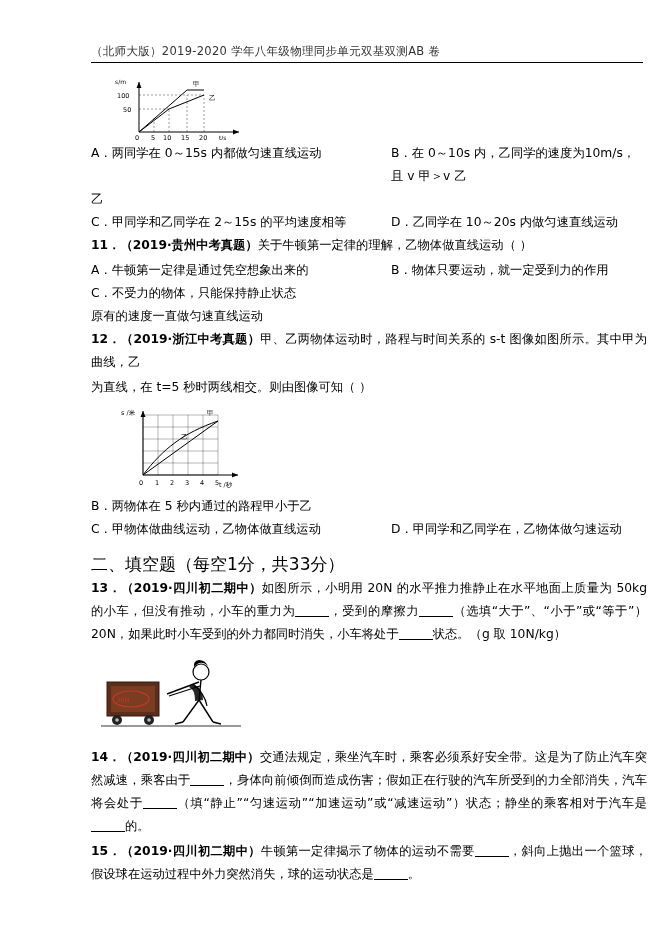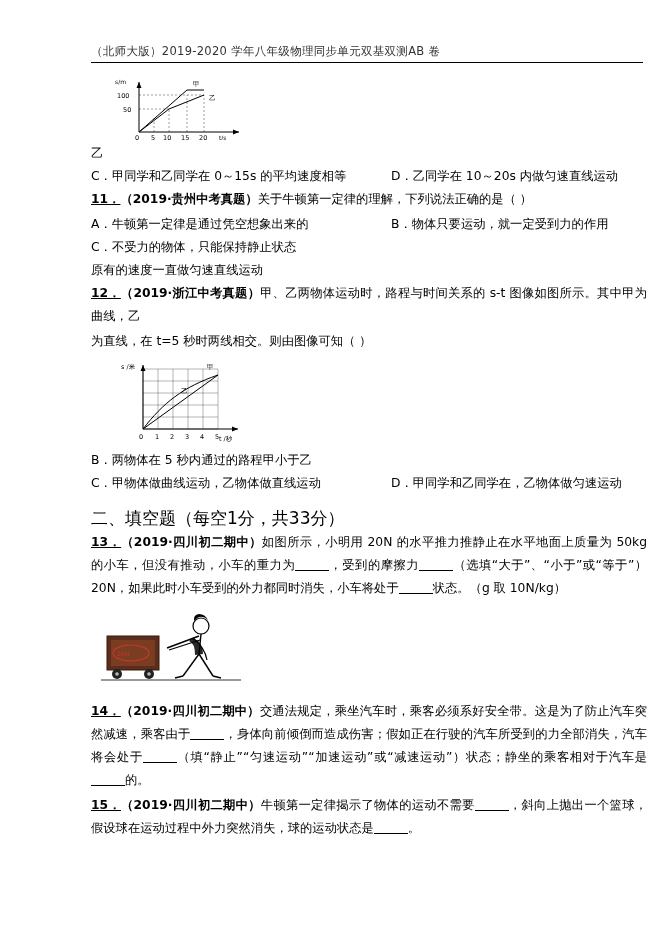--- a/index.html
+++ b/index.html
@@ -25,21 +25,21 @@
   .hdr-rule{
     position:absolute;top:62px;left:55px;width:552px;height:1px;background:#000;
   }
   .content{
     position:absolute;top:70px;left:55px;width:556px;
   }
   .para{
     font-size:12.3px;line-height:23px;margin:0 0 2px 0;
     text-align:justify;
   }
-  .q-num{font-weight:bold;text-decoration:underline;}
+  .q-num{font-weight:bold;}
   .tag{font-weight:bold;}
   .opts{
     display:flex;width:100%;font-size:12.3px;line-height:23px;
   }
   .opts .o1{width:300px;flex:0 0 300px;}
   .opts .o2{flex:1;}
   .optrow{font-size:12.3px;line-height:23px;}
   .sec-title{
     font-weight:normal;font-size:17px;line-height:26px;margin-top:10px;
   }
@@ -89,28 +89,32 @@
         <line x1="95" y1="58" x2="95" y2="21" stroke="#000" stroke-width="0.4" stroke-dasharray="2,2"></line>
 
         <polyline points="30,58 78,16 95,16" fill="none" stroke="#000" stroke-width="1"></polyline>
 
         <polyline points="30,58 60,35 95,21" fill="none" stroke="#000" stroke-width="1"></polyline>
         <text x="84" y="12" font-size="6.5" font-family="DejaVu Sans">甲</text>
         <text x="100" y="26" font-size="6.5" font-family="DejaVu Sans">乙</text>
       </svg>
     </div>
 
+    <div class="opts">
+      <div class="o1">A．两同学在 0～15s 内都做匀速直线运动</div>
+      <div class="o2">B．在 0～10s 内，乙同学的速度为10m/s，且 v 甲＞v 乙</div>
+    </div>
     <div class="optrow">乙</div>
     <div class="opts">
-      <div class="o1">C．甲同学和乙同学在 0～15s 的平均速度相等</div>
+      <div class="o1">C．甲同学和乙同学在 2～15s 的平均速度相等</div>
       <div class="o2">D．乙同学在 10～20s 内做匀速直线运动</div>
     </div>
 
     <p class="para">
-      <span class="q-num">11．</span><span class="tag">（2019·贵州中考真题）</span><span>关于牛顿第一定律的理解，下列说法正确的是（      ）</span>
+      <span class="q-num">11．</span><span class="tag">（2019·贵州中考真题）</span><span>关于牛顿第一定律的理解，乙物体做直线运动（      ）</span>
     </p>
     <div class="opts">
       <div class="o1">A．牛顿第一定律是通过凭空想象出来的</div>
       <div class="o2">B．物体只要运动，就一定受到力的作用</div>
     </div>
     <div class="opts">
       <div class="o1">C．不受力的物体，只能保持静止状态</div>
     </div>
     <div class="optrow">原有的速度一直做匀速直线运动</div>
 

